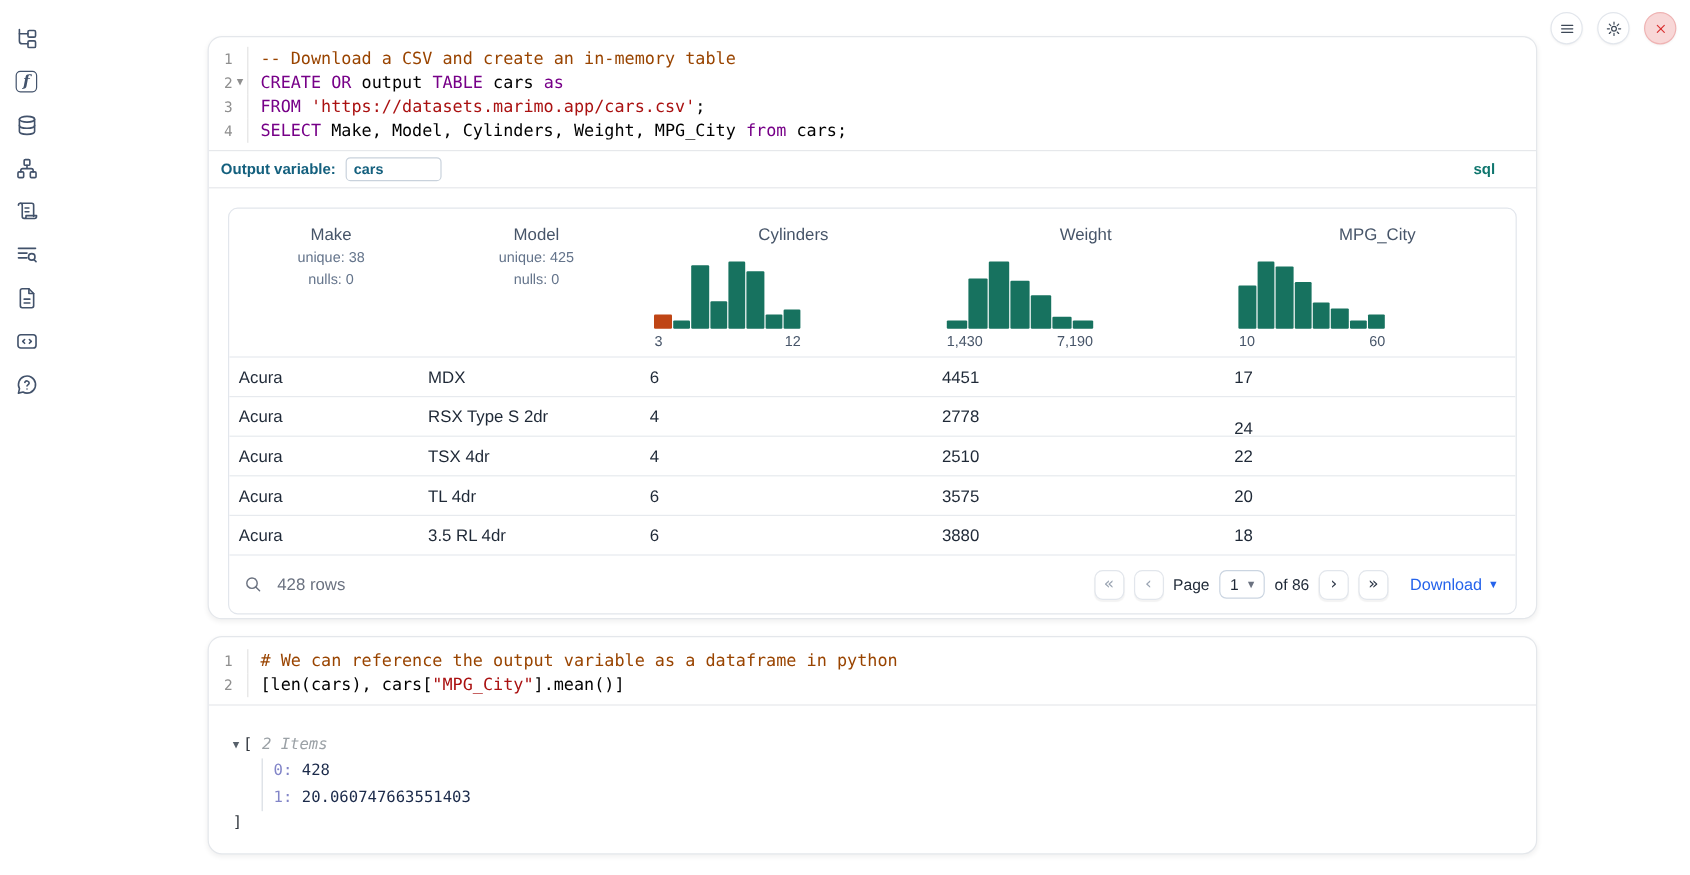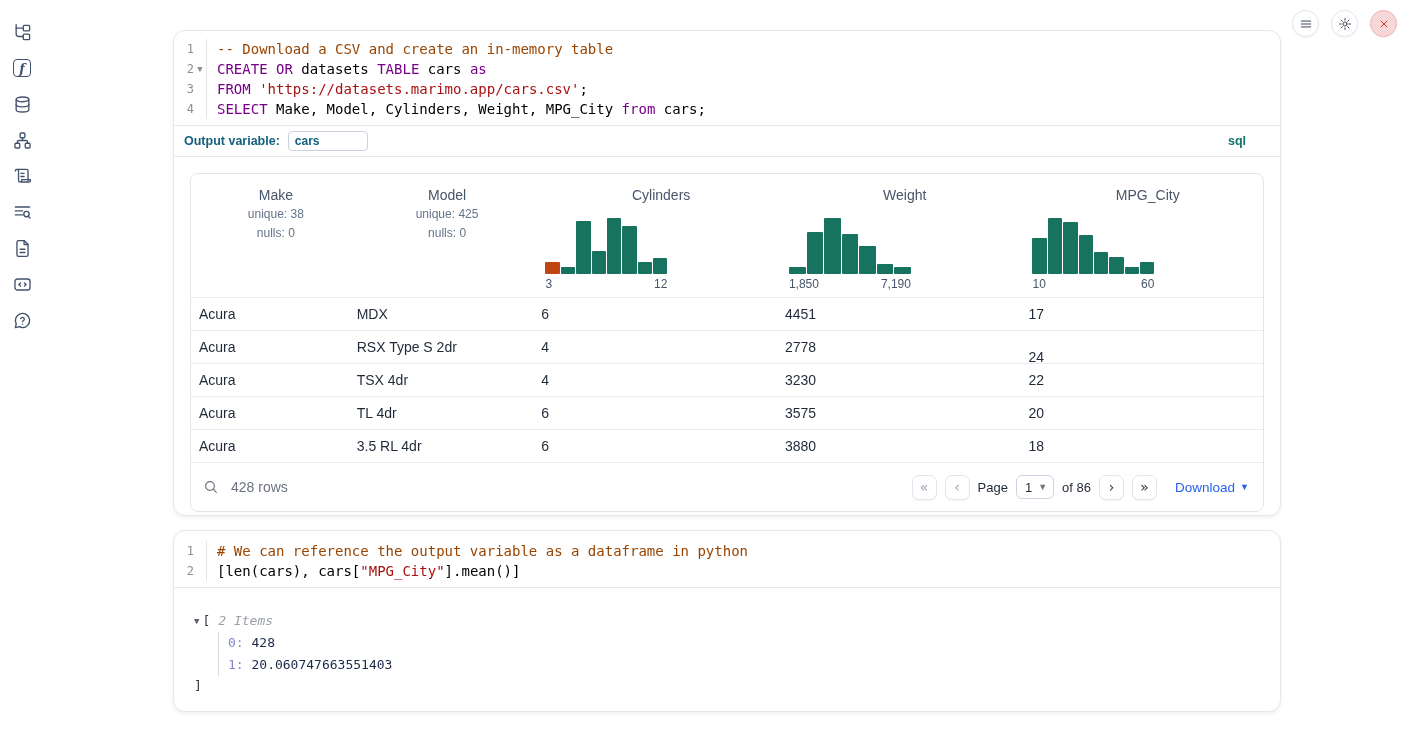--- a/index.html
+++ b/index.html
@@ -175,21 +175,21 @@
               <span class="ln">1</span>
               <span class="fold"></span>
             </span>
             <span class="ct"><span class="tk-com">-- Download a CSV and create an in-memory table</span></span>
           </div>
           <div class="cl">
             <span class="gut">
               <span class="ln">2</span>
               <span class="fold">▼</span>
             </span>
-            <span class="ct"><span class="tk-kw">CREATE</span><span class="tk-pl"> </span><span class="tk-kw">OR</span><span class="tk-pl"> datasets </span><span class="tk-kw">TABLE</span><span class="tk-pl"> cars </span><span class="tk-kw">as</span></span>
+            <span class="ct"><span class="tk-kw">CREATE</span><span class="tk-pl"> </span><span class="tk-kw">OR</span><span class="tk-pl"> output </span><span class="tk-kw">TABLE</span><span class="tk-pl"> cars </span><span class="tk-kw">as</span></span>
           </div>
           <div class="cl">
             <span class="gut">
               <span class="ln">3</span>
               <span class="fold"></span>
             </span>
             <span class="ct"><span class="tk-kw">FROM</span><span class="tk-pl"> </span><span class="tk-str">'https://datasets.marimo.app/cars.csv'</span><span class="tk-pl">;</span></span>
           </div>
           <div class="cl">
             <span class="gut">
@@ -245,21 +245,21 @@
               <div class="bars">
                 <div class="bar" style="height: 7px; background: rgb(23, 114, 95);"></div>
                 <div class="bar" style="height: 42px; background: rgb(23, 114, 95);"></div>
                 <div class="bar" style="height: 56px; background: rgb(23, 114, 95);"></div>
                 <div class="bar" style="height: 40px; background: rgb(23, 114, 95);"></div>
                 <div class="bar" style="height: 28px; background: rgb(23, 114, 95);"></div>
                 <div class="bar" style="height: 10px; background: rgb(23, 114, 95);"></div>
                 <div class="bar" style="height: 7px; background: rgb(23, 114, 95);"></div>
               </div>
               <div class="axis">
-                <span>1,850</span>
+                <span>1,430</span>
                 <span>7,190</span>
               </div>
             </div>
           </div>
           <div class="th" style="width: 243px;">
             <div class="th-label">MPG_City</div>
             <div class="chart">
               <div class="bars">
                 <div class="bar" style="height: 36px; background: rgb(23, 114, 95);"></div>
                 <div class="bar" style="height: 56px; background: rgb(23, 114, 95);"></div>
@@ -289,21 +289,21 @@
             <div class="td" style="width: 158px;">Acura</div>
             <div class="td" style="width: 185px;">RSX Type S 2dr</div>
             <div class="td" style="width: 244px;">4</div>
             <div class="td" style="width: 244px;">2778</div>
             <div class="td" style="width: 243px; margin-top: 20px;">24</div>
           </div>
           <div class="tr">
             <div class="td" style="width: 158px;">Acura</div>
             <div class="td" style="width: 185px;">TSX 4dr</div>
             <div class="td" style="width: 244px;">4</div>
-            <div class="td" style="width: 244px;">3230</div>
+            <div class="td" style="width: 244px;">2510</div>
             <div class="td" style="width: 243px;">22</div>
           </div>
           <div class="tr">
             <div class="td" style="width: 158px;">Acura</div>
             <div class="td" style="width: 185px;">TL 4dr</div>
             <div class="td" style="width: 244px;">6</div>
             <div class="td" style="width: 244px;">3575</div>
             <div class="td" style="width: 243px;">20</div>
           </div>
           <div class="tr">

